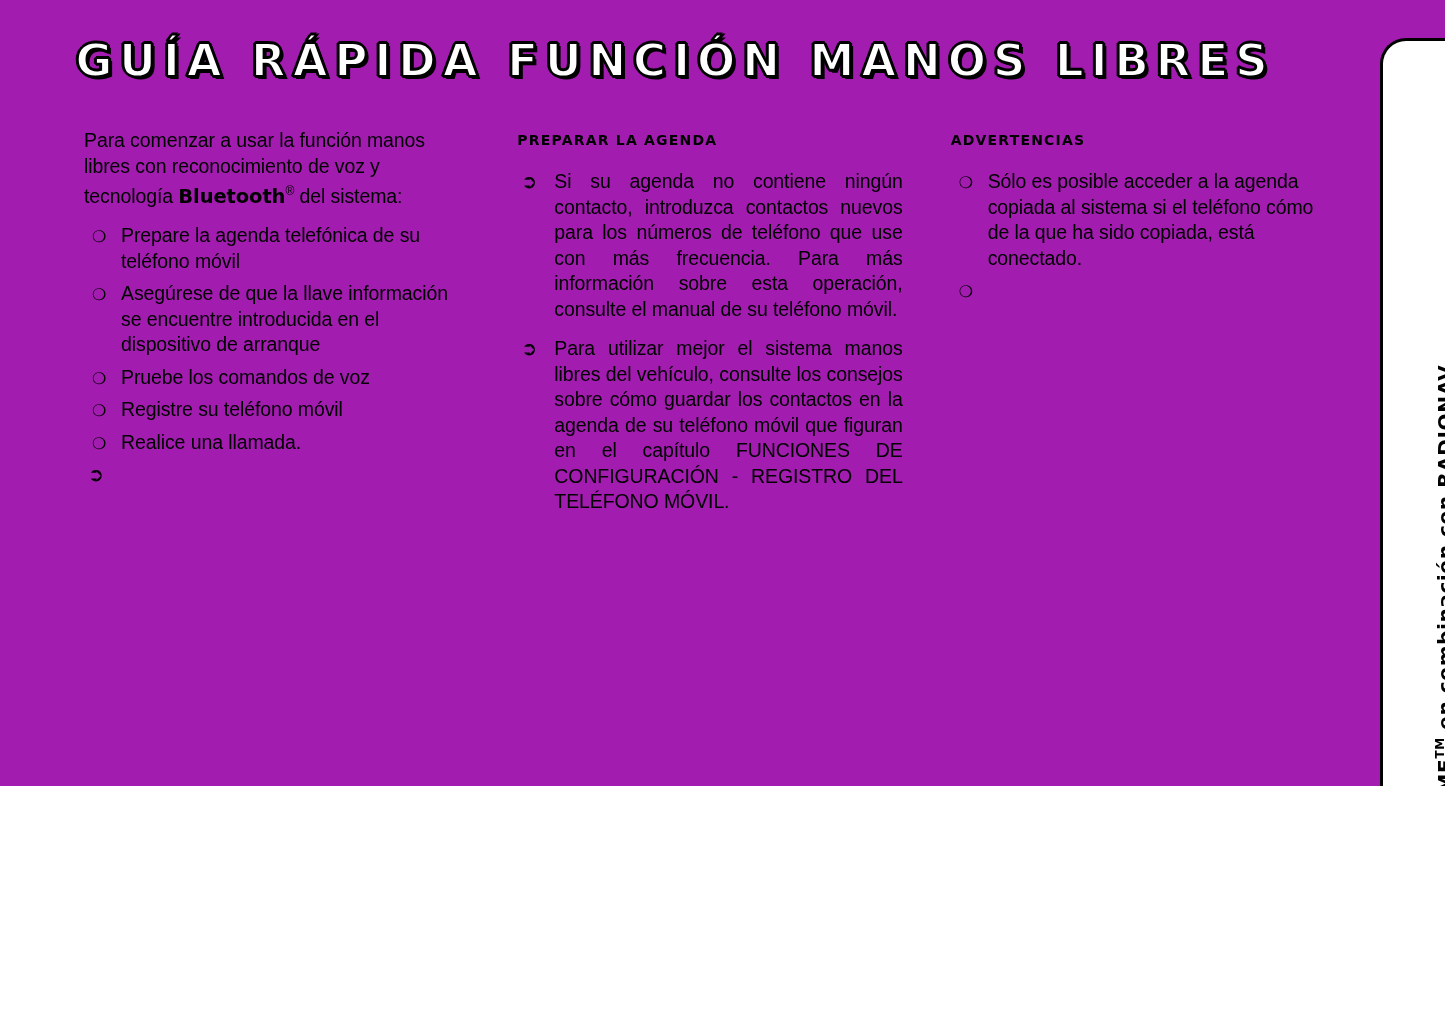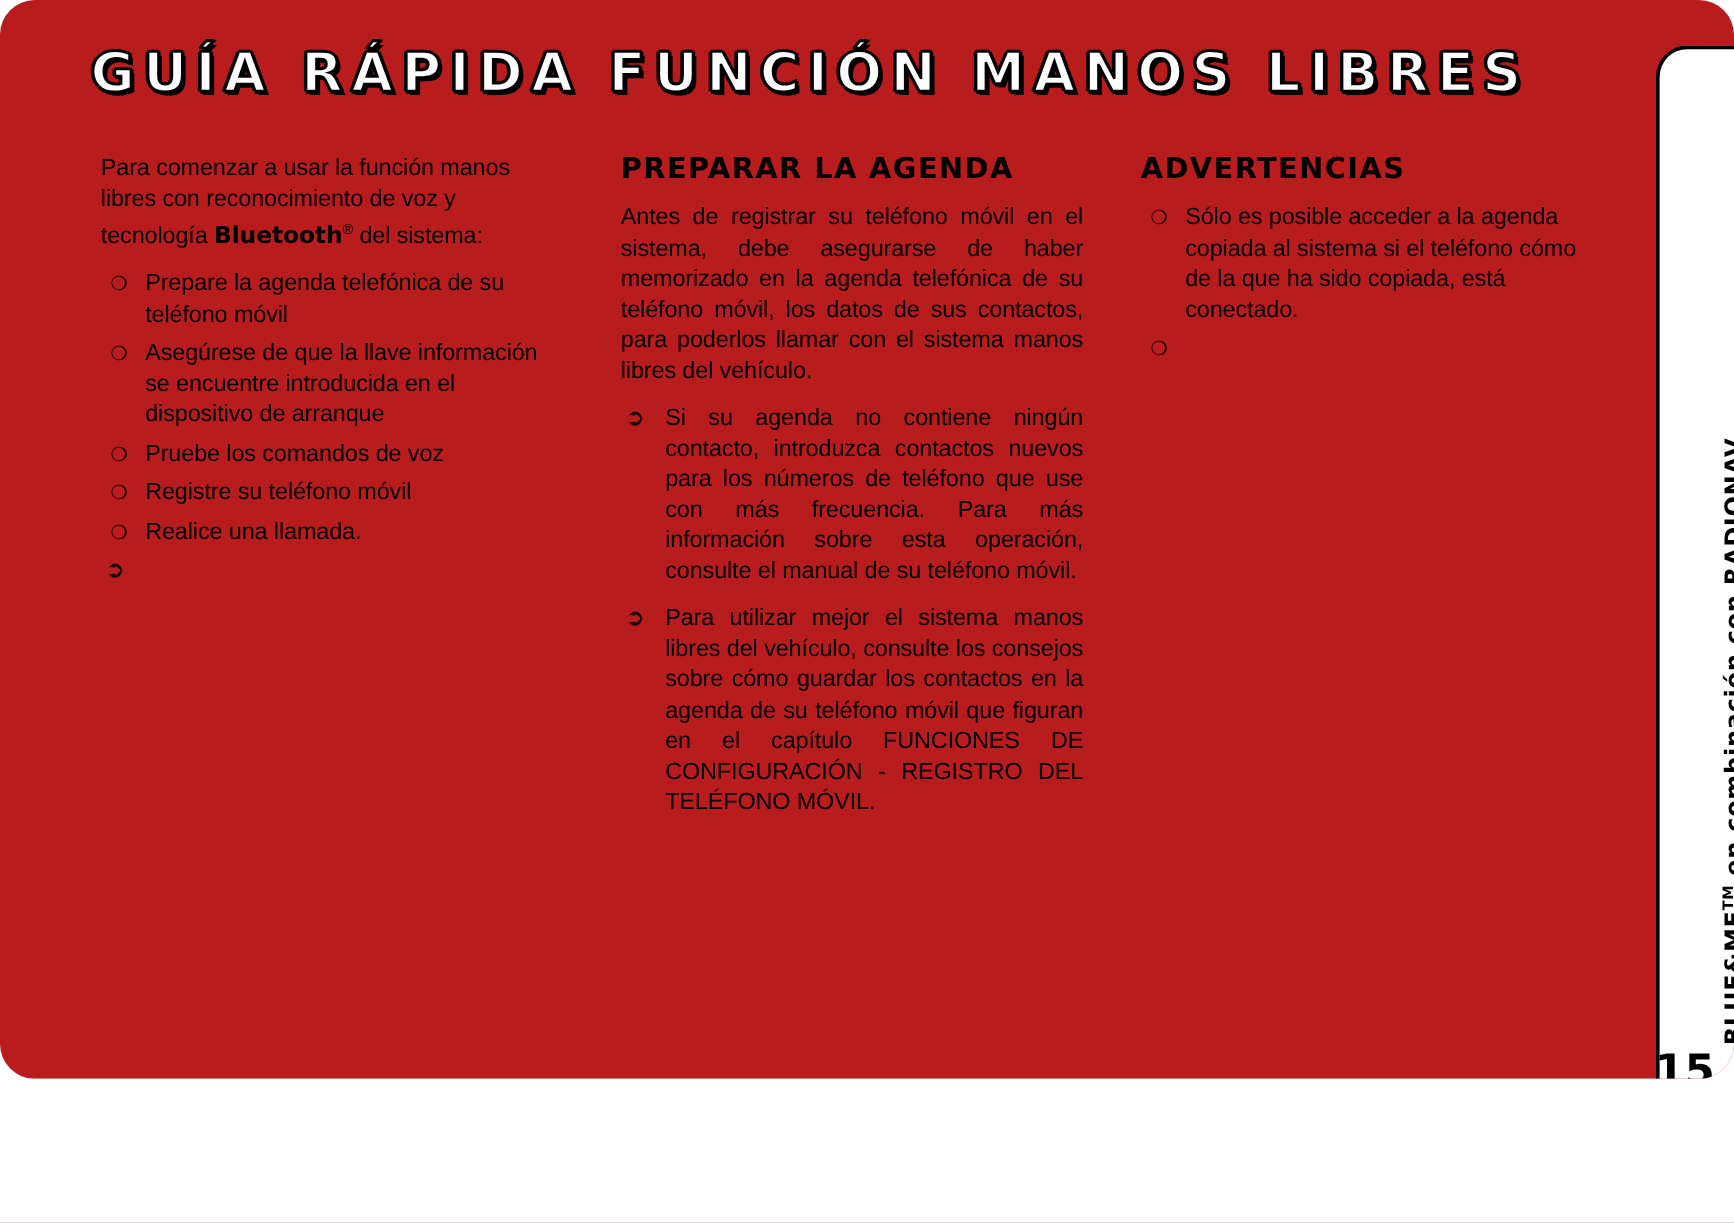--- a/index.html
+++ b/index.html
@@ -7,24 +7,23 @@
     padding: 0;
     background: #ffffff;
   }
   body {
     font-family: "Liberation Sans", sans-serif;
     color: #000000;
   }
   .page {
     position: relative;
     width: 1445px;
-    height: 899px;
-    background: #b91c1c;
+    height: 786px;
+    background: #a21caf;
     overflow: hidden;
-    border-radius: 29px;
   }
 
   
   .page-title {
     position: absolute;
     left: 0;
     top: 34px;
     width: 1350px;
     text-align: center;
     font-family: "DejaVu Sans", sans-serif;
@@ -58,21 +57,21 @@
     line-height: 25.5px;
     margin: 0 0 14px 0;
     text-align: justify;
     letter-spacing: -0.1px;
   }
   .col p.nojust { text-align: left; }
 
   .section-head {
     font-family: "DejaVu Sans", sans-serif;
     font-weight: bold;
-    font-size: 24px;
+    font-size: 14px;
     letter-spacing: 1.2px;
     line-height: 25px;
     margin: 0 0 16px 0;
     text-transform: uppercase;
   }
 
   
   ul.bullets {
     list-style: none;
     margin: 0 0 6px 0;
@@ -181,21 +180,20 @@
       <p class="note">
         <span class="marker">➲</span>
       </p>
     </div>
 
     <div class="col">
       <div class="section-head">
         <div>PREPARAR LA AGENDA</div>
       </div>
 
-      <p>Antes de registrar su teléfono móvil en el sistema, debe asegurarse de haber memorizado en la agenda telefónica de su teléfono móvil, los datos de sus contactos, para poderlos llamar con el sistema manos libres del vehículo.</p>
 
       <p class="note">
         <span class="marker">➲</span>
         <span>Si su agenda no contiene ningún contacto, introduzca contactos nuevos para los números de teléfono que use con más frecuencia. Para más información sobre esta operación, consulte el manual de su teléfono móvil.</span>
       </p>
 
       <p class="note">
         <span class="marker">➲</span>
         <span>Para utilizar mejor el sistema manos libres del vehículo, consulte los consejos sobre cómo guardar los contactos en la agenda de su teléfono móvil que figuran en el capítulo FUNCIONES DE CONFIGURACIÓN - REGISTRO DEL TELÉFONO MÓVIL.</span>
       </p>

